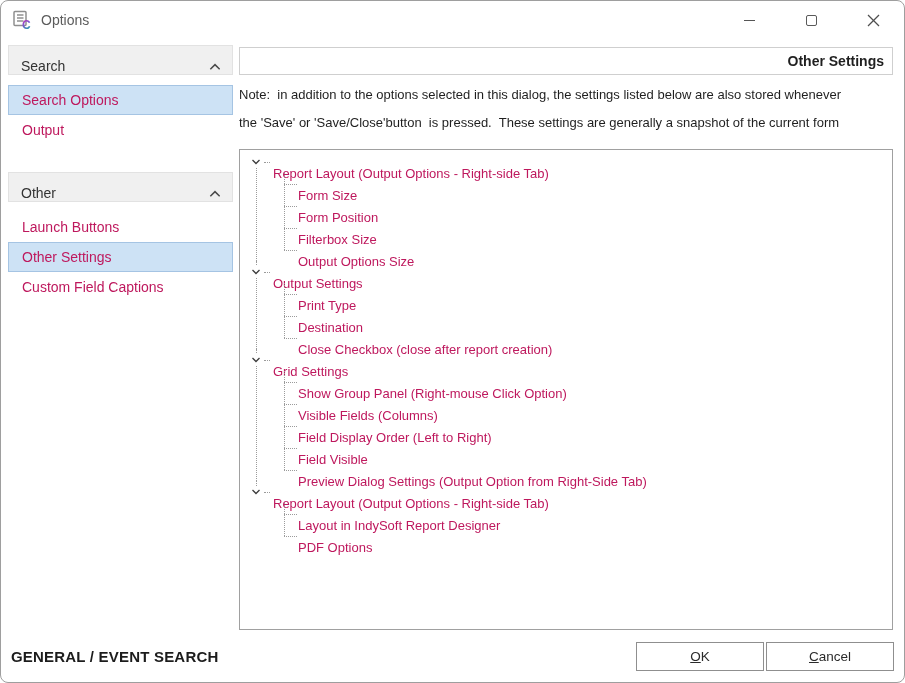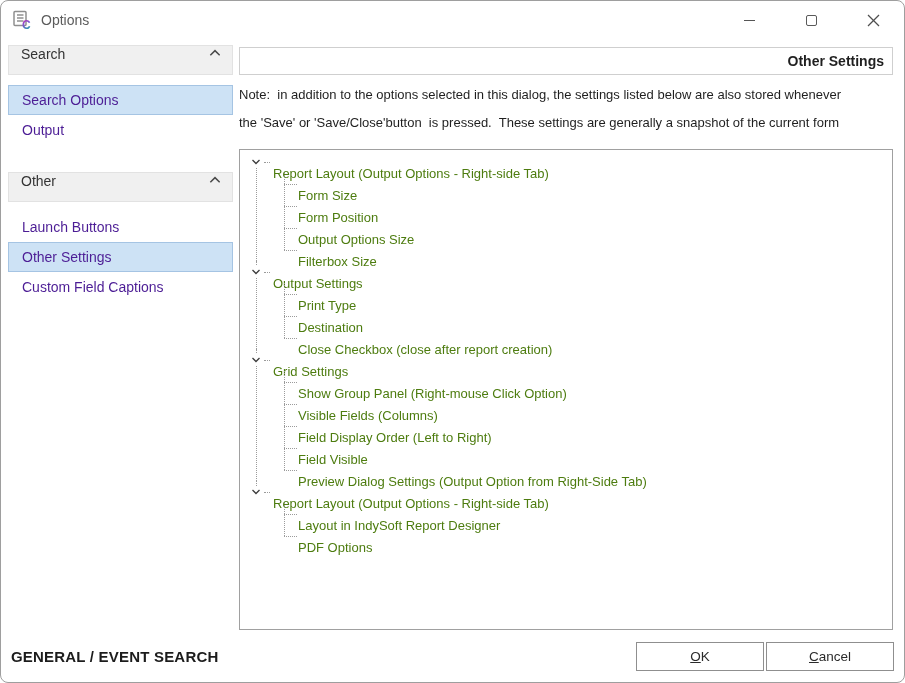--- a/index.html
+++ b/index.html
@@ -27,27 +27,27 @@
   .win-btn { width:62px; height:38px; display:flex; align-items:center; justify-content:center; cursor:default; }
   .glyph-min { width:11px; border-top:1.4px solid #555; display:block; }
   .glyph-max { width:11px; height:11px; border:1.2px solid #5a5a5a; border-radius:2px; display:block; }
 
   
   .body-row { flex:1; display:flex; padding:0 11px 0 7px; min-height:0; }
 
   .sidebar { width:225px; flex:none; padding-top:6px; }
   .side-header {
     height:30px; background:#f0f0f0; border:1px solid #e2e2e2;
-    display:flex; align-items:flex-start; justify-content:space-between;
+    display:flex; align-items:flex-end; justify-content:space-between;
     padding:0 10px 0 12px; font-size:14px; color:#333; cursor:default;
   }
   .side-items { margin-top:10px; }
   .side-item {
     height:30px; display:flex; align-items:center; padding-left:13px;
-    font-size:14px; color:#4c1d95; border:1px solid transparent; cursor:default;
+    font-size:14px; color:#be185d; border:1px solid transparent; cursor:default;
   }
   .side-item.selected { background:#cde2f5; border-color:#a5c4e3; }
   .side-section + .side-section { margin-top:27px; }
 
   .panel { flex:1; margin-left:6px; padding-top:8px; display:flex; flex-direction:column; min-height:0; }
   .panel-header {
     height:28px; border:1px solid #cfcfcf; display:flex; align-items:center;
     justify-content:flex-end; padding-right:8px; flex:none;
   }
   .panel-header span { font-size:14px; font-weight:bold; color:#1f1f1f; }
@@ -67,21 +67,21 @@
     border-left:1px dotted #9b9b9b;
   }
   .tree-group.first::before { top:11px; }
   .tree-group.last::before  { bottom:auto; height:11px; }
   .tree-parent { height:22px; display:flex; align-items:center; position:relative; }
   .chev {
     width:12px; height:12px; background:#fff; position:relative; z-index:1;
     display:flex; align-items:center; justify-content:center; flex:none; cursor:default;
   }
   .dotlink { width:6px; border-top:1px dotted #9b9b9b; margin:0 3px 0 2px; flex:none; }
-  .tree-label { font-size:13px; color:#4d7c0f; white-space:nowrap;margin-top:23px; }
+  .tree-label { font-size:13px; color:#be185d; white-space:nowrap;margin-top:23px; }
   .tree-children { position:relative; }
   .tree-children::before {
     content:""; position:absolute; left:34px; top:0; height:calc(100% - 11px); width:0;
     border-left:1px dotted #9b9b9b;
   }
   .tree-child { height:22px; display:flex; align-items:center; padding-left:48px; position:relative; cursor:default; }
   .tree-child::before {
     content:""; position:absolute; left:34px; top:11px; width:13px;
     border-top:1px dotted #9b9b9b;
   }
@@ -188,24 +188,24 @@
               <span class="tree-label">Report Layout (Output Options - Right-side Tab)</span>
             </div>
             <div class="tree-children">
               <div class="tree-child">
                 <span class="tree-label">Form Size</span>
               </div>
               <div class="tree-child">
                 <span class="tree-label">Form Position</span>
               </div>
               <div class="tree-child">
+                <span class="tree-label">Filterbox Size</span>
+              </div>
+              <div class="tree-child">
                 <span class="tree-label">Output Options Size</span>
-              </div>
-              <div class="tree-child">
-                <span class="tree-label">Filterbox Size</span>
               </div>
             </div>
           </div>
           <div class="tree-group">
             <div class="tree-parent">
               <span class="chev">
                 <svg width="12" height="12" viewBox="0 0 12 12">
                   <path d="M2.5 4 L6 7.5 L9.5 4" fill="none" stroke="#3c3c3c" stroke-width="1.3"></path>
                 </svg>
               </span>

